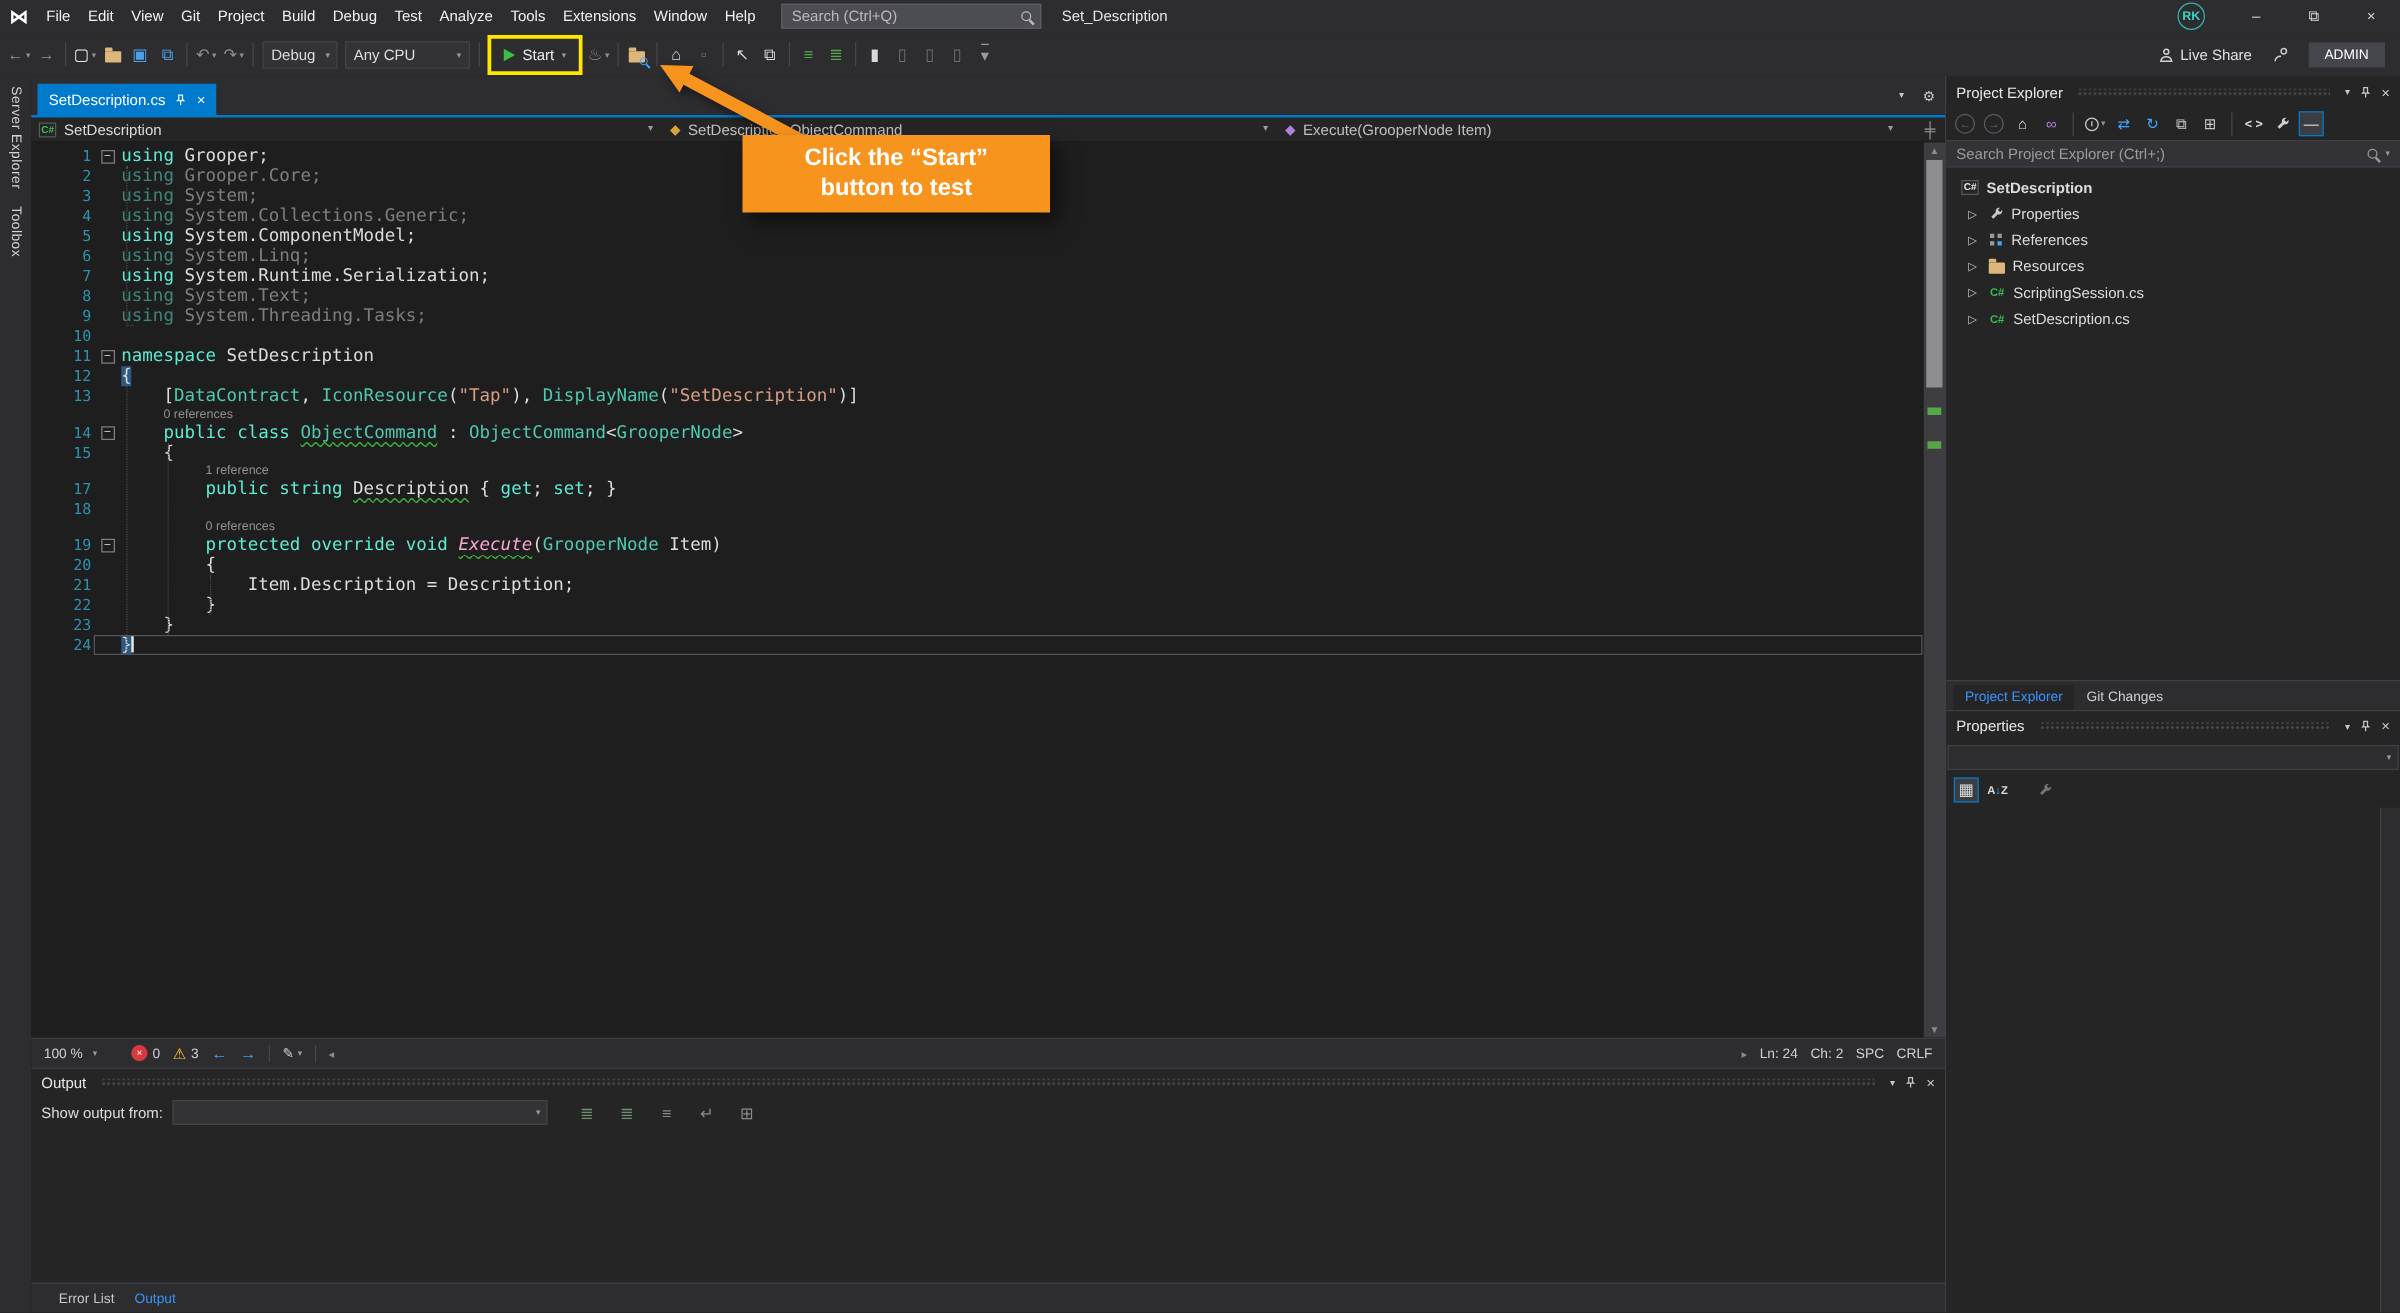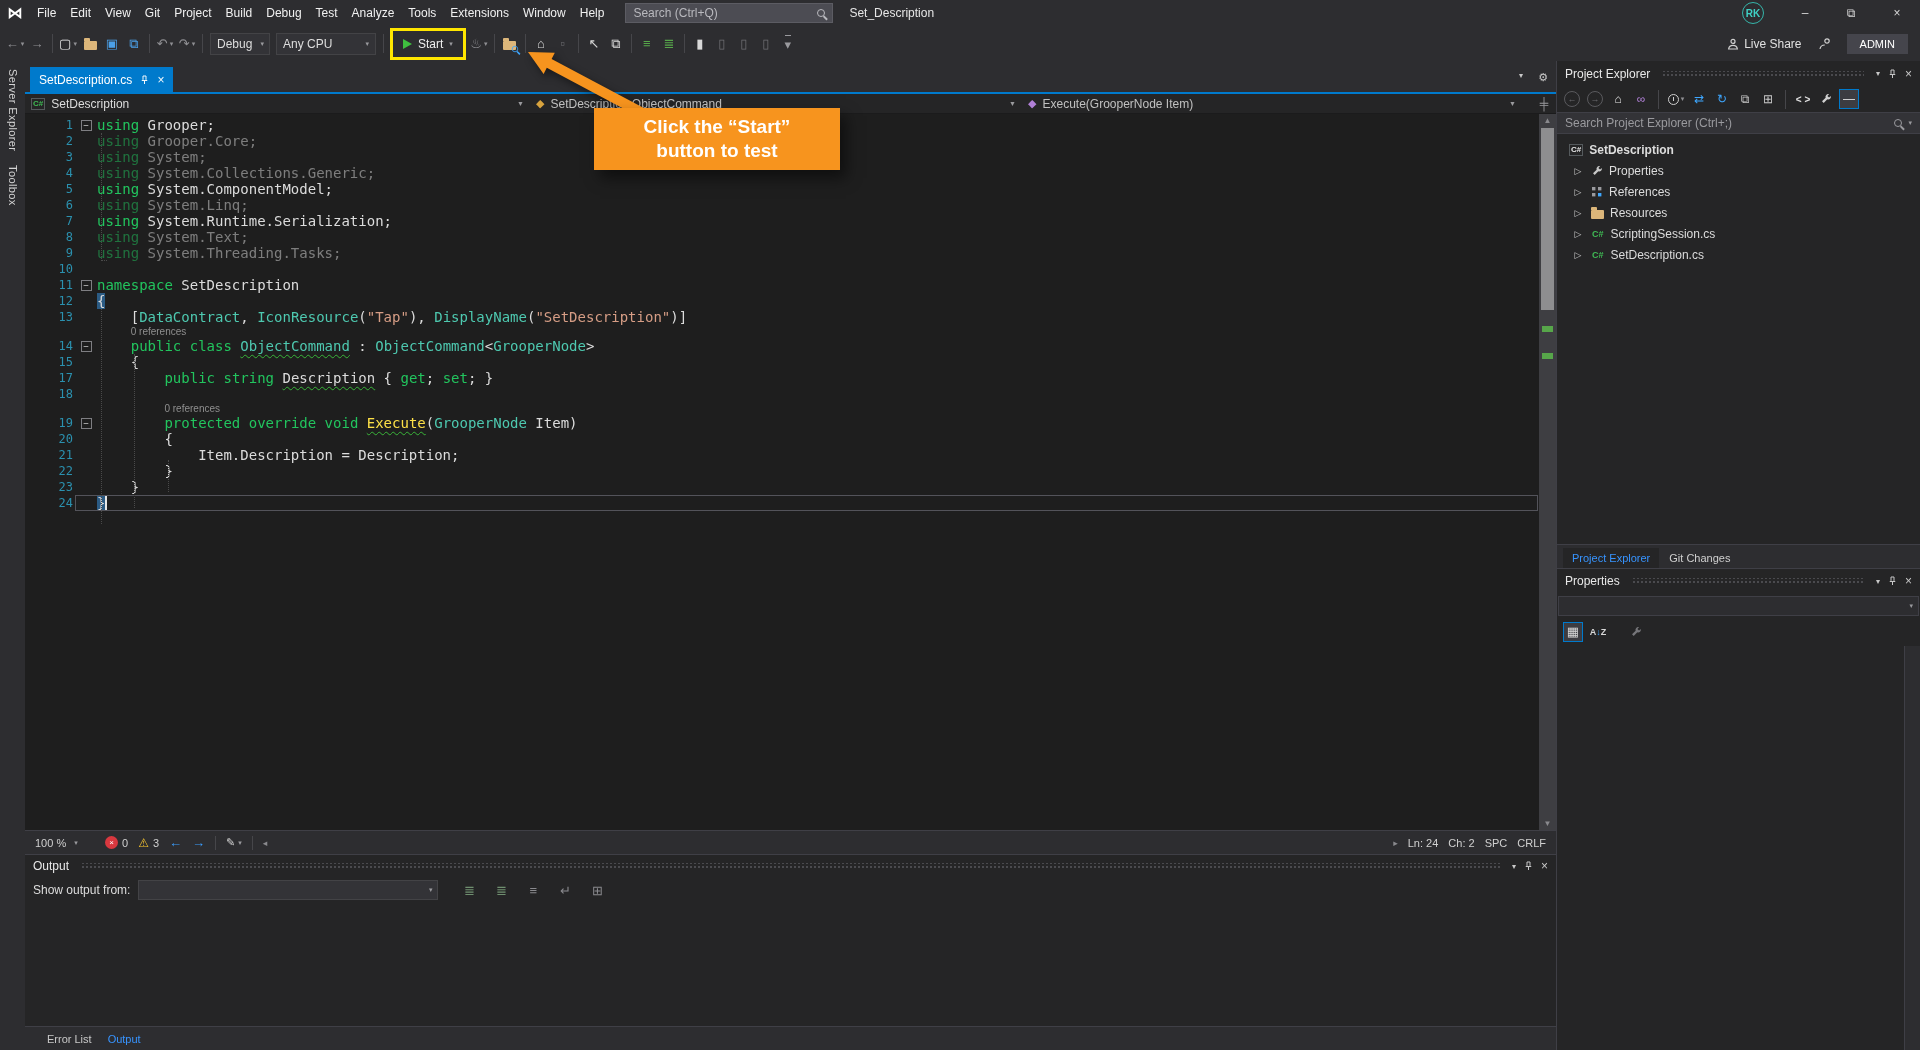--- a/index.html
+++ b/index.html
@@ -73,21 +73,21 @@
   
   .code-wrap { flex:1; display:flex; min-height:0; background:#1e1e1e; position:relative; }
   .code-scroll { flex:1; padding-top:3px; position:relative; overflow:hidden; }
   .crow { display:flex; height:16px; align-items:center; position:relative; }
   .crow.lensrow { height:13px; }
   .lnum { width:50px; text-align:right; color:#2B91AF; font:12px/16px "DejaVu Sans Mono", monospace; flex:none; padding-right:2px; }
   .foldc { width:22px; flex:none; display:flex; align-items:center; justify-content:center; }
   .fbox { width:11px; height:11px; border:1px solid #7e7e82; color:#c8c8c8; font:9px/9px "DejaVu Sans Mono", monospace; text-align:center; background:#1e1e1e; }
   .ctext { font:14px/16px "DejaVu Sans Mono", monospace; white-space:pre; color:#DCDCDC; }
   .ctext.dim { opacity:.5; }
-  .kw { color:#22c55e; } .ty { color:#4EC9B0; } .str { color:#D69D85; } .pl { color:#DCDCDC; } .me { color:#fde047; }
+  .kw { color:#5eead4; } .ty { color:#4EC9B0; } .str { color:#D69D85; } .pl { color:#DCDCDC; } .me { color:#f9a8d4;font-style:italic; }
   .sq { text-decoration:underline wavy #39b539 1px; text-underline-offset:3px; }
   .hb { background:#2B5B84; }
   .lens-text { font:10px/13px "Liberation Sans", sans-serif; color:#8F8F8F;text-align:right; }
   .curbox { position:absolute; left:50px; right:1px; top:0; bottom:0; border:1px solid #53535a; pointer-events:none; }
   .cursor { display:inline-block; width:1.5px; height:14px; background:#e8e8e8; vertical-align:-2px; }
   .guide { position:absolute; border-left:1px dotted #4a4a4a; width:0; pointer-events:none; }
   .guide.corner::after { content:''; position:absolute; left:0; bottom:0; width:5px; border-bottom:1px dotted #4a4a4a; }
 
   .vscroll { width:17px; flex:none; background:#3e3e42; position:relative; }
   .vscroll .arr { position:absolute; left:0; width:100%; text-align:center; color:#8a8a8e; font-size:8px; }
@@ -423,20 +423,23 @@
               <span class="lnum">14</span>
               <span class="foldc">
                 <span class="fbox">−</span>
               </span>
               <span class="ctext"><span class="pl">    </span><span class="kw">public</span><span class="pl"> </span><span class="kw">class</span><span class="pl"> </span><span class="ty sq">ObjectCommand</span><span class="pl"> : </span><span class="ty">ObjectCommand</span><span class="pl">&lt;</span><span class="ty">GrooperNode</span><span class="pl">&gt;</span></span>
             </div>
             <div class="crow">
               <span class="lnum">15</span>
               <span class="foldc"></span>
               <span class="ctext"><span class="pl">    {</span></span>
+            </div>
+            <div class="crow lensrow">
+              <span class="lens-text" style="padding-left: 139.44px;">1 reference</span>
             </div>
             <div class="crow">
               <span class="lnum">17</span>
               <span class="foldc"></span>
               <span class="ctext"><span class="pl">        </span><span class="kw">public</span><span class="pl"> </span><span class="kw">string</span><span class="pl"> </span><span class="pl sq">Description</span><span class="pl"> { </span><span class="kw">get</span><span class="pl">; </span><span class="kw">set</span><span class="pl">; }</span></span>
             </div>
             <div class="crow">
               <span class="lnum">18</span>
               <span class="foldc"></span>
               <span class="ctext"></span>

